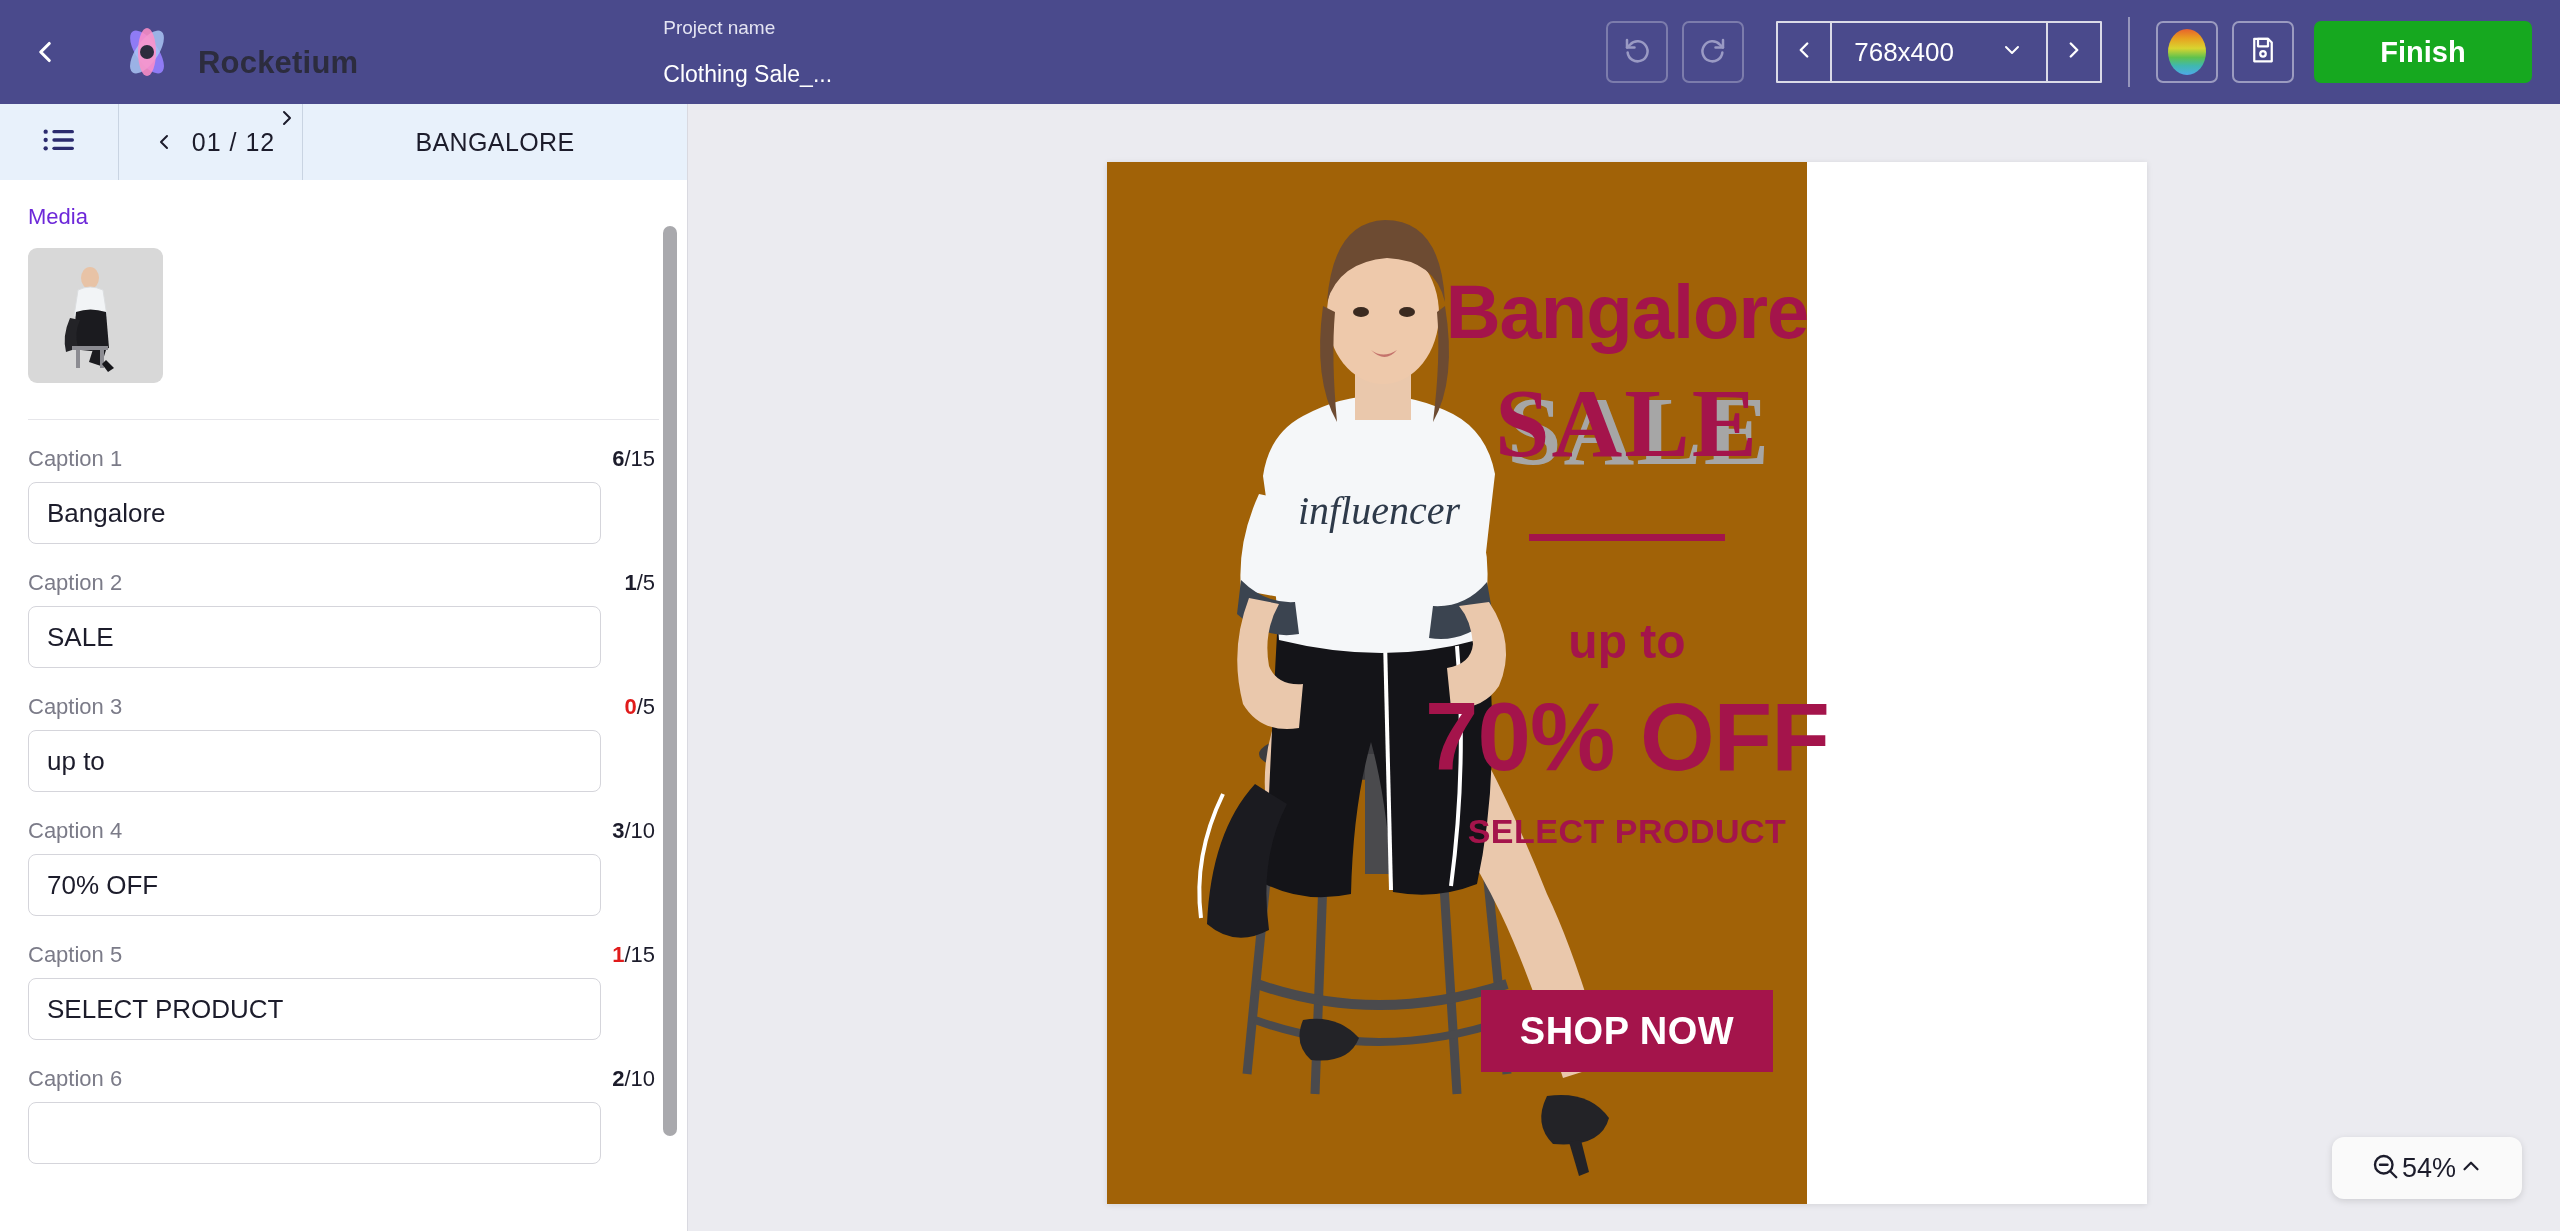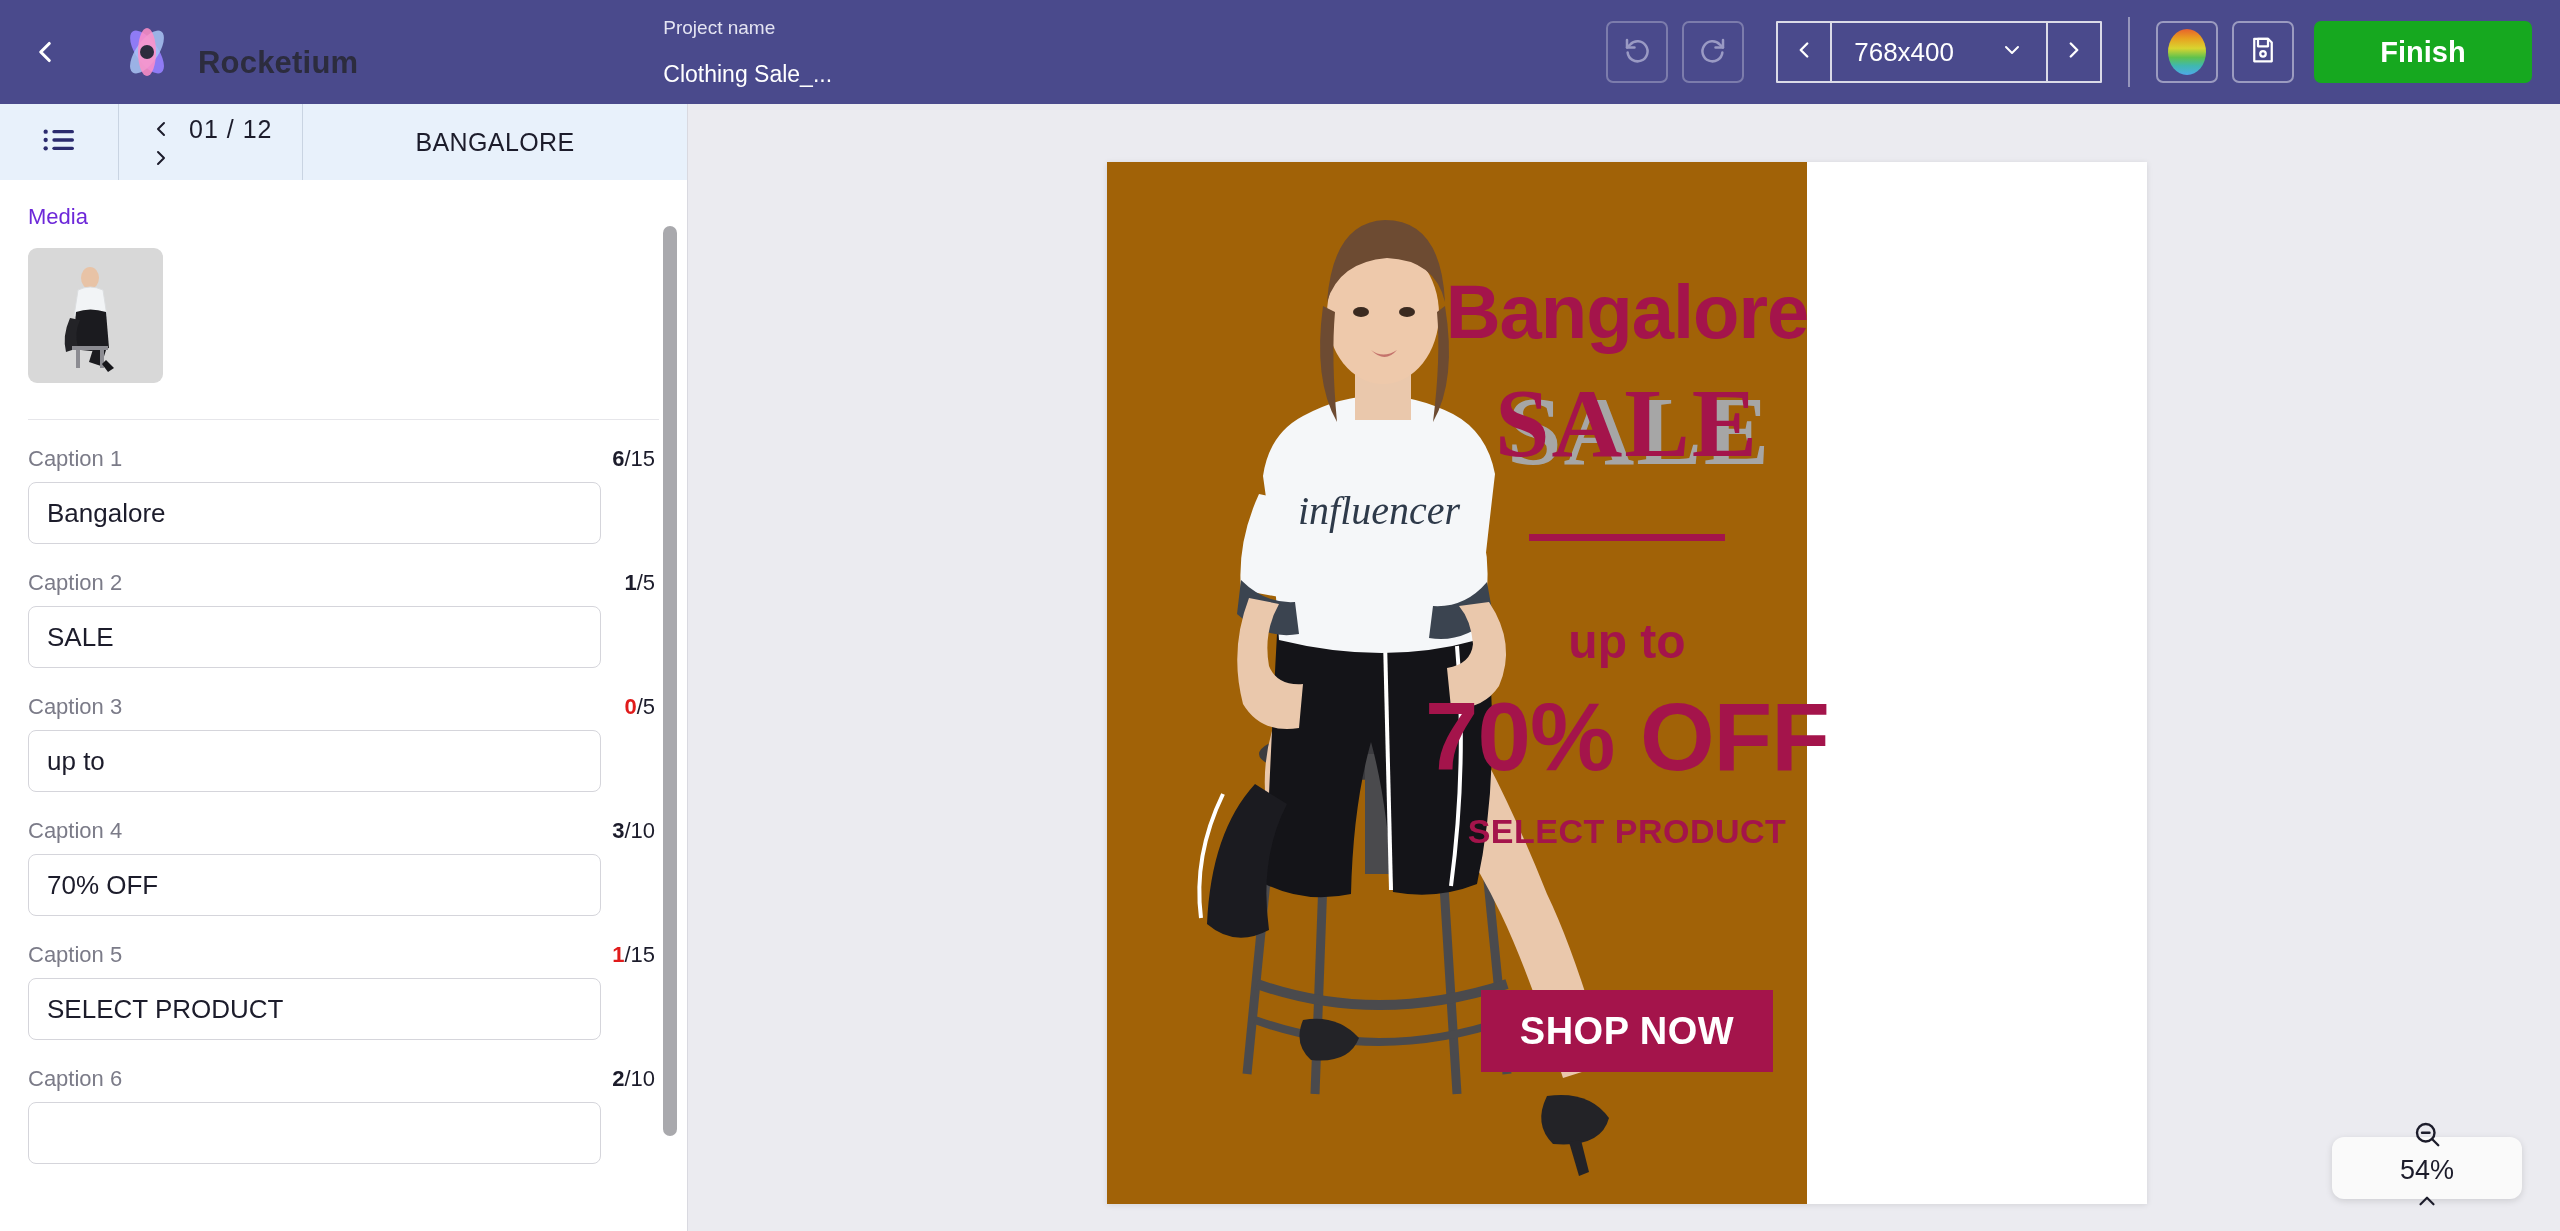--- a/index.html
+++ b/index.html
@@ -71,21 +71,21 @@
     background: #ffffff; border-right: 1px solid #d9d9e0;
   }
   #panel-head {
     height: 76px; background: #e8f1fb; display: flex; align-items: stretch;
   }
   #list-icon-cell {
     width: 118px; display: flex; align-items: center; justify-content: center; cursor: pointer;
   }
   #pager {
     width: 185px; border-left: 1px solid #c9d4e2; border-right: 1px solid #c9d4e2;
-    display: flex; flex-direction: column; justify-content: center; padding-left: 30px;
+    display: flex; flex-direction: row; justify-content: center; padding-left: 30px;
   }
   #pager-row1 { display: flex; align-items: center; gap: 16px; }
   #pager-text { font-size: 25px; color: #1c1c2b; letter-spacing: 1px; }
   #pager-prev, #pager-next { cursor: pointer; display: flex; }
   #pager-next { margin-top: 2px; }
   #slide-name {
     flex: 1; display: flex; align-items: center; justify-content: center;
     font-size: 25px; color: #1c1c2b; letter-spacing: .4px;
   }
 
@@ -158,21 +158,21 @@
     position: absolute; top: 828px; left: 50%; transform: translateX(-50%);
     width: 292px; height: 82px; background: #a4144b; color: #fff;
     display: flex; align-items: center; justify-content: center;
     font-size: 38px; font-weight: bold; letter-spacing: .5px; cursor: pointer;
   }
 
   
   #zoom-ctl {
     position: absolute; right: 38px; bottom: 32px; height: 62px; width: 190px;
     background: #fafafa; border-radius: 12px; box-shadow: 0 2px 7px rgba(0,0,0,.13);
-    display: flex; align-items: center; justify-content: center; gap: 2px; cursor: pointer; flex-direction: column;
+    display: flex; align-items: center; justify-content: center; gap: 2px; cursor: pointer;
   }
   #zoom-val { font-size: 27px; color: #1c1c2b; }
 </style>
 </head>
 <body>
 
 <div id="topbar">
 
   <div id="back-btn">
     <span>

